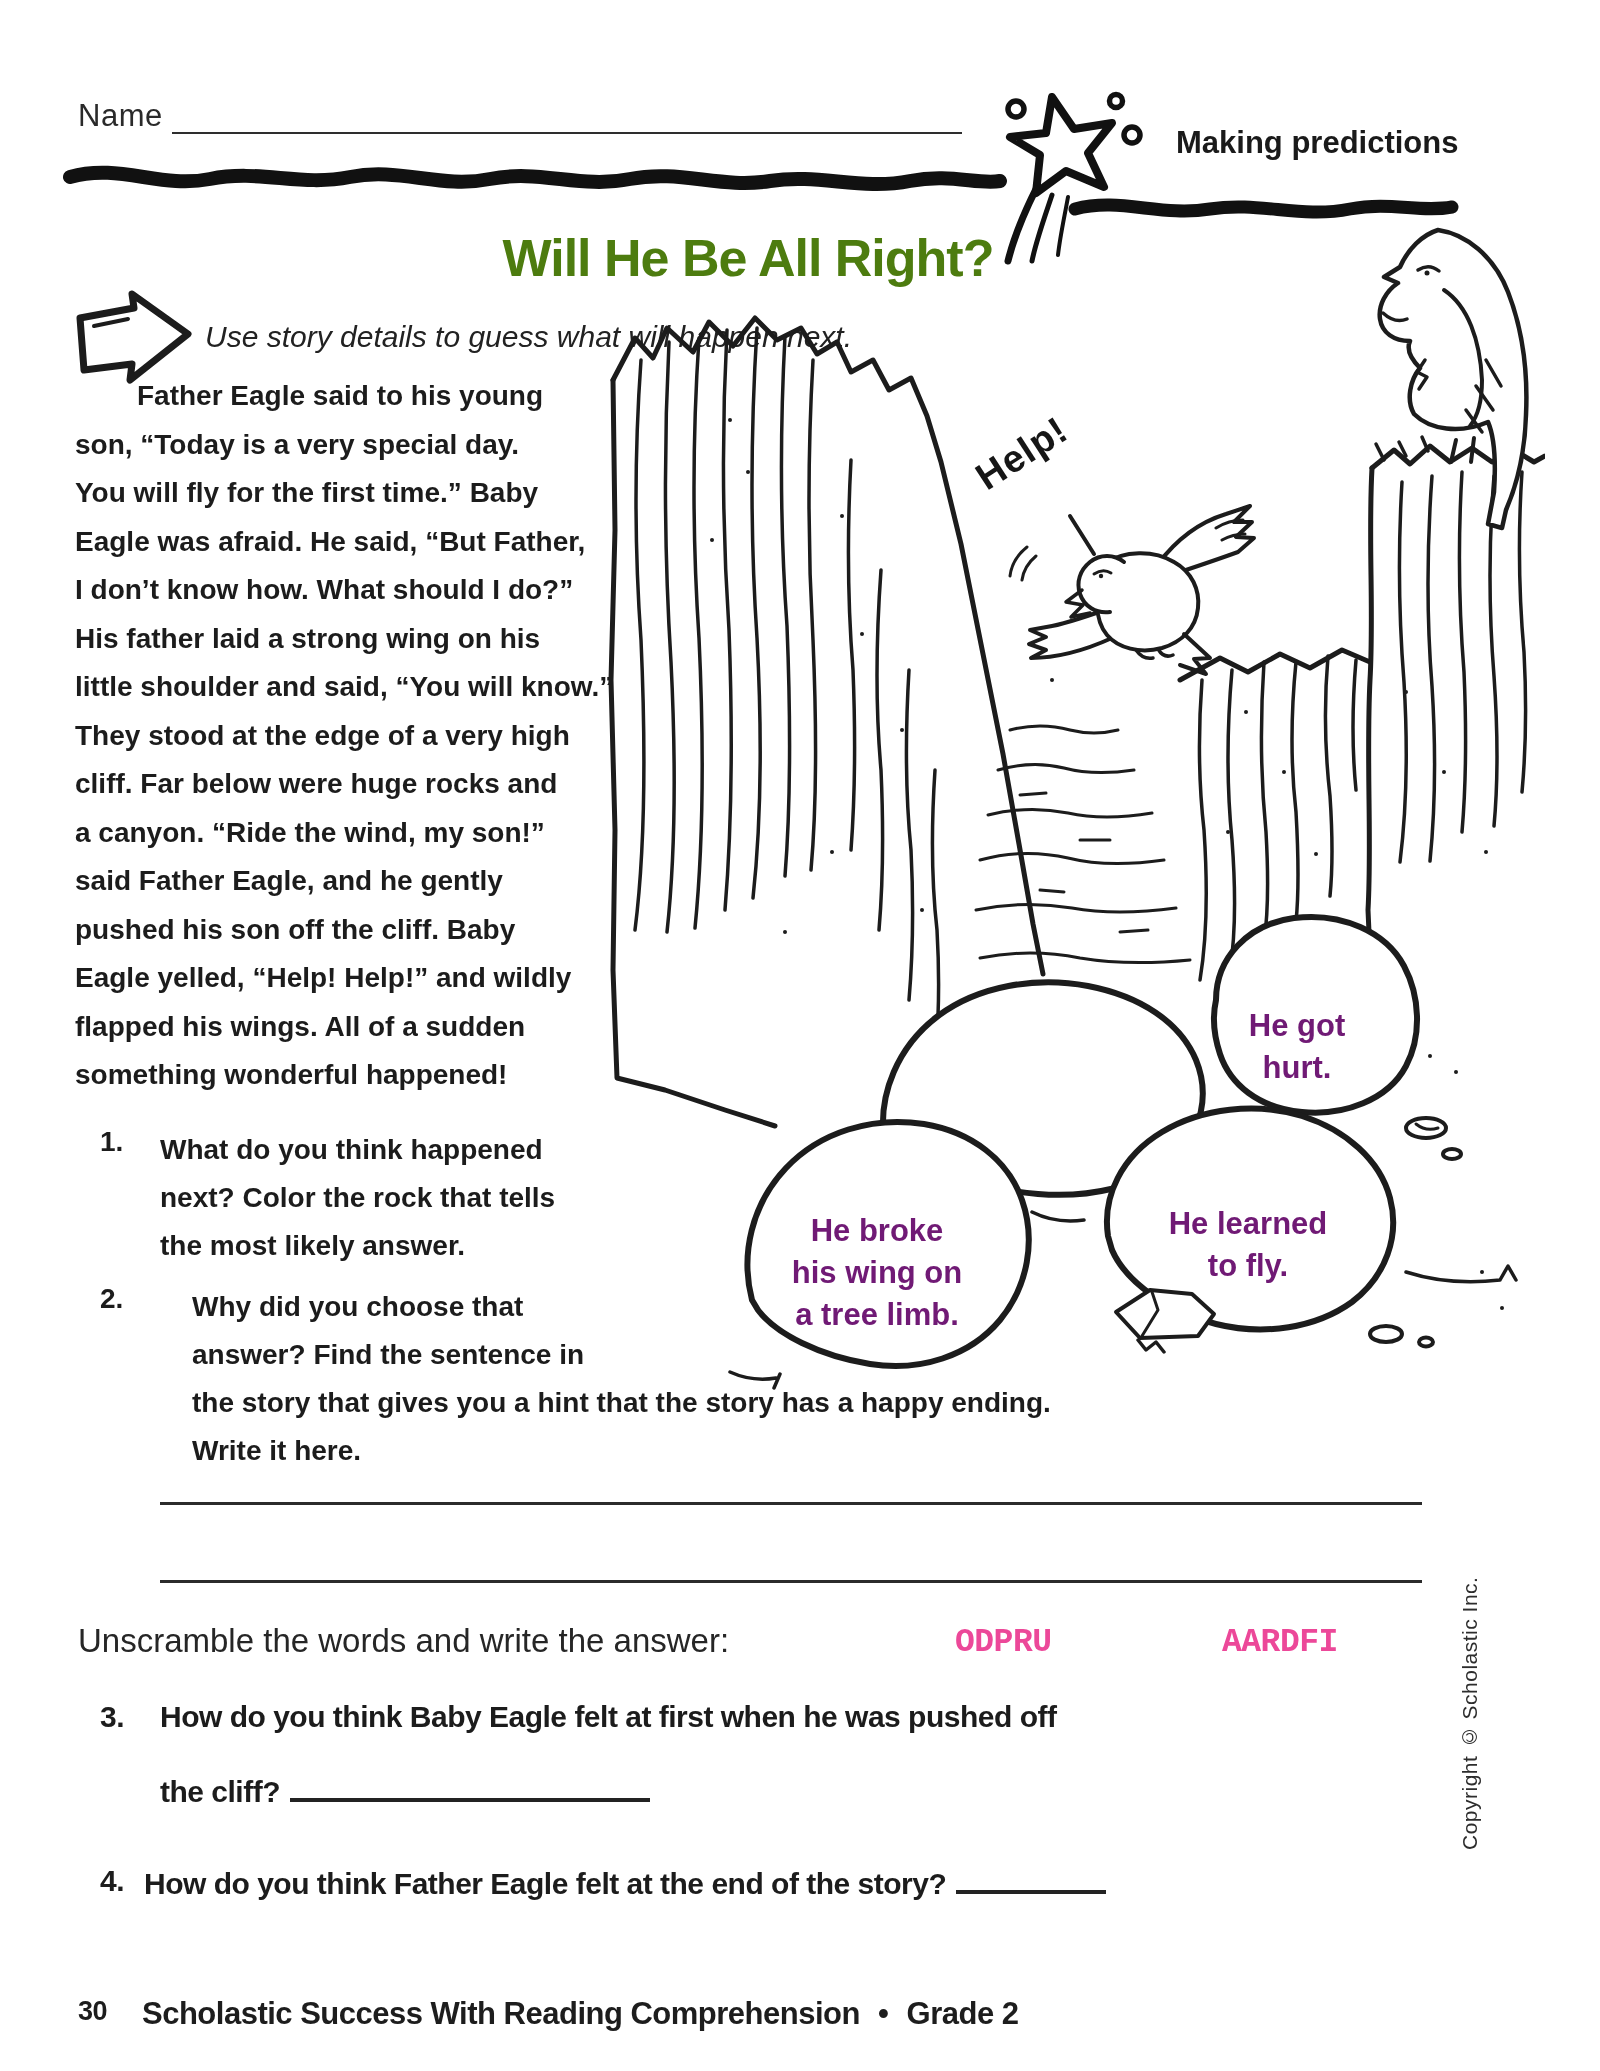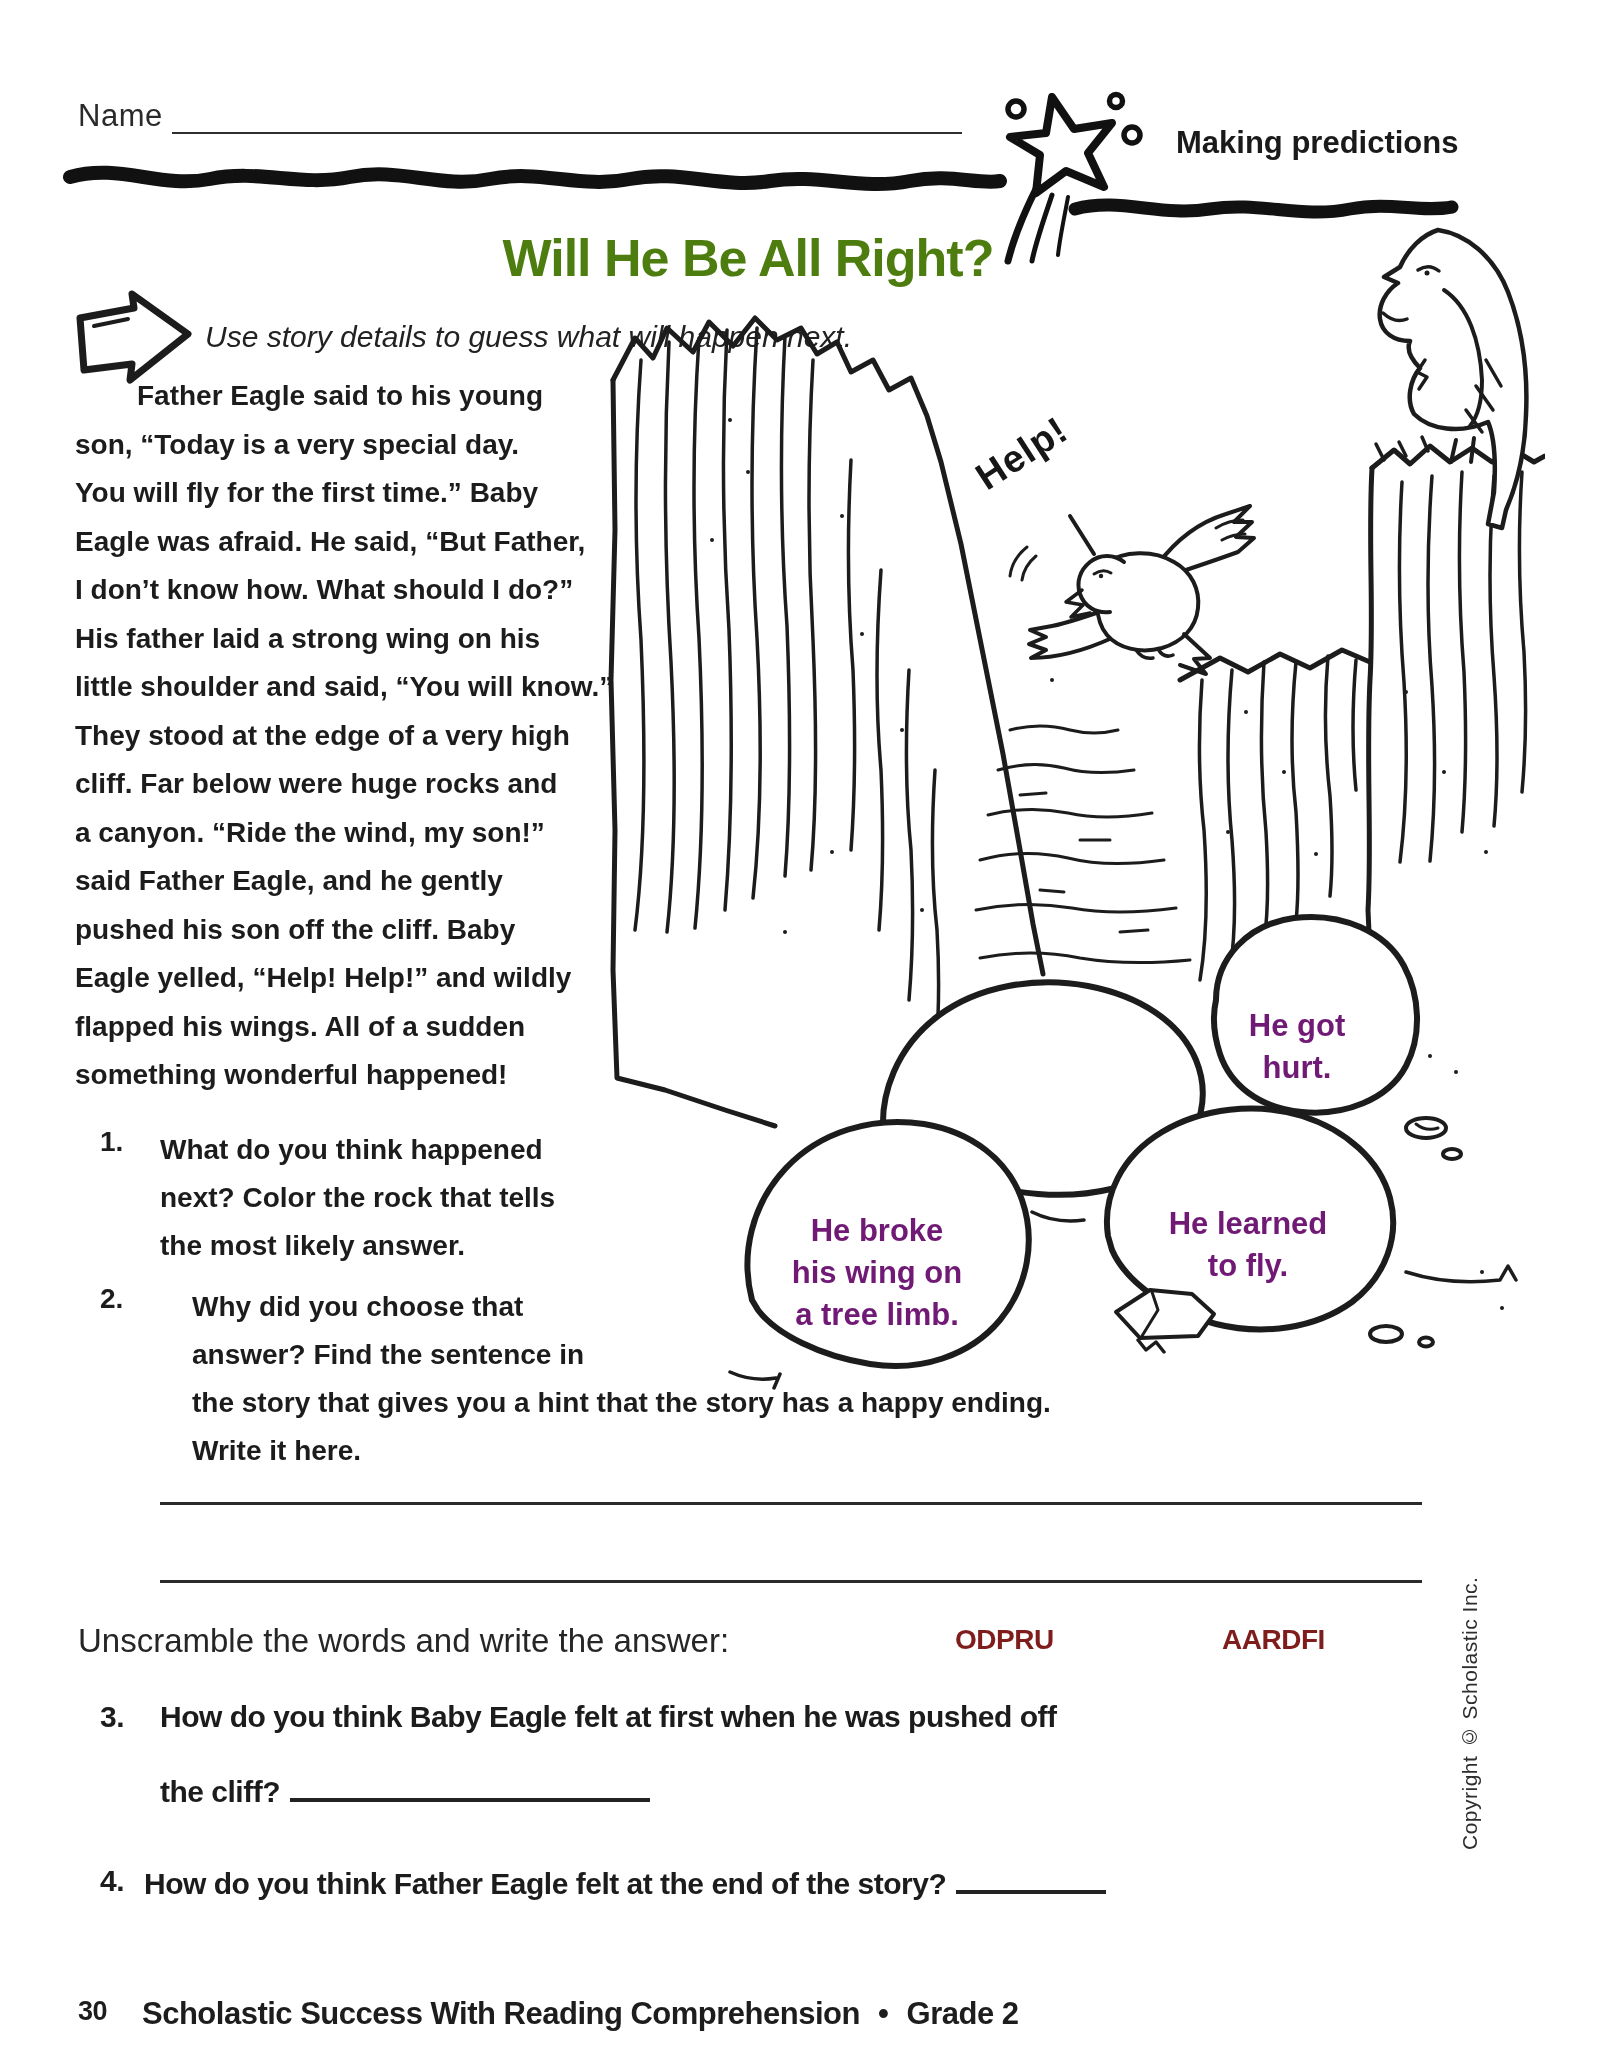--- a/index.html
+++ b/index.html
@@ -14,21 +14,21 @@
   .title{font-size:52px;font-weight:800;letter-spacing:-1px;color:#4d7c0f;white-space:nowrap;}
   .subtitle{font-size:30px;font-style:italic;font-weight:500;color:#222;}
   .story{font-size:28px;font-weight:700;line-height:48.5px;white-space:pre-line;text-indent:62px;color:#1c1c1c;width:560px;}
   .qnum{font-size:28px;font-weight:700;color:#1c1c1c;}
   .qbody{font-size:28px;font-weight:700;line-height:48px;white-space:pre-line;color:#1c1c1c;}
   .qnum2{font-size:30px;font-weight:700;letter-spacing:-.5px;}
   .qbody2{font-size:30px;font-weight:700;letter-spacing:-.5px;color:#1c1c1c;}
   .rule{height:0;border-top:3px solid #2b2b2b;}
   .blank{display:inline-block;border-bottom:4px solid #232323;height:26px;vertical-align:baseline;}
   .unscramble-prompt{font-size:33px;font-weight:400;color:#262626;}
-  .scrambled{font-size:28px;font-weight:700;letter-spacing:-.5px;color:#7f1d1d;}
+  .scrambled{font-size:33px;font-weight:700;letter-spacing:-.5px;color:#ec4899;font-family:Liberation Mono, monospace;}
   .rock-label{font-size:31px;font-weight:700;line-height:42px;text-align:center;white-space:pre-line;color:#701a75;}
   .help-label{font-size:38px;font-weight:700;color:#161616;transform:rotate(-33deg);letter-spacing:1px;}
   .footer-num{font-size:27px;font-weight:700;letter-spacing:-.5px;}
   .footer-text{font-size:31px;font-weight:700;letter-spacing:-.5px;}
   .copyright{writing-mode:vertical-rl;transform:rotate(180deg);font-size:21px;color:#2d2d2d;letter-spacing:.5px;}
 </style>
 </head>
 <body>
 
 <div class="abs name-label" style="left:78px;top:98px;">Name</div>

